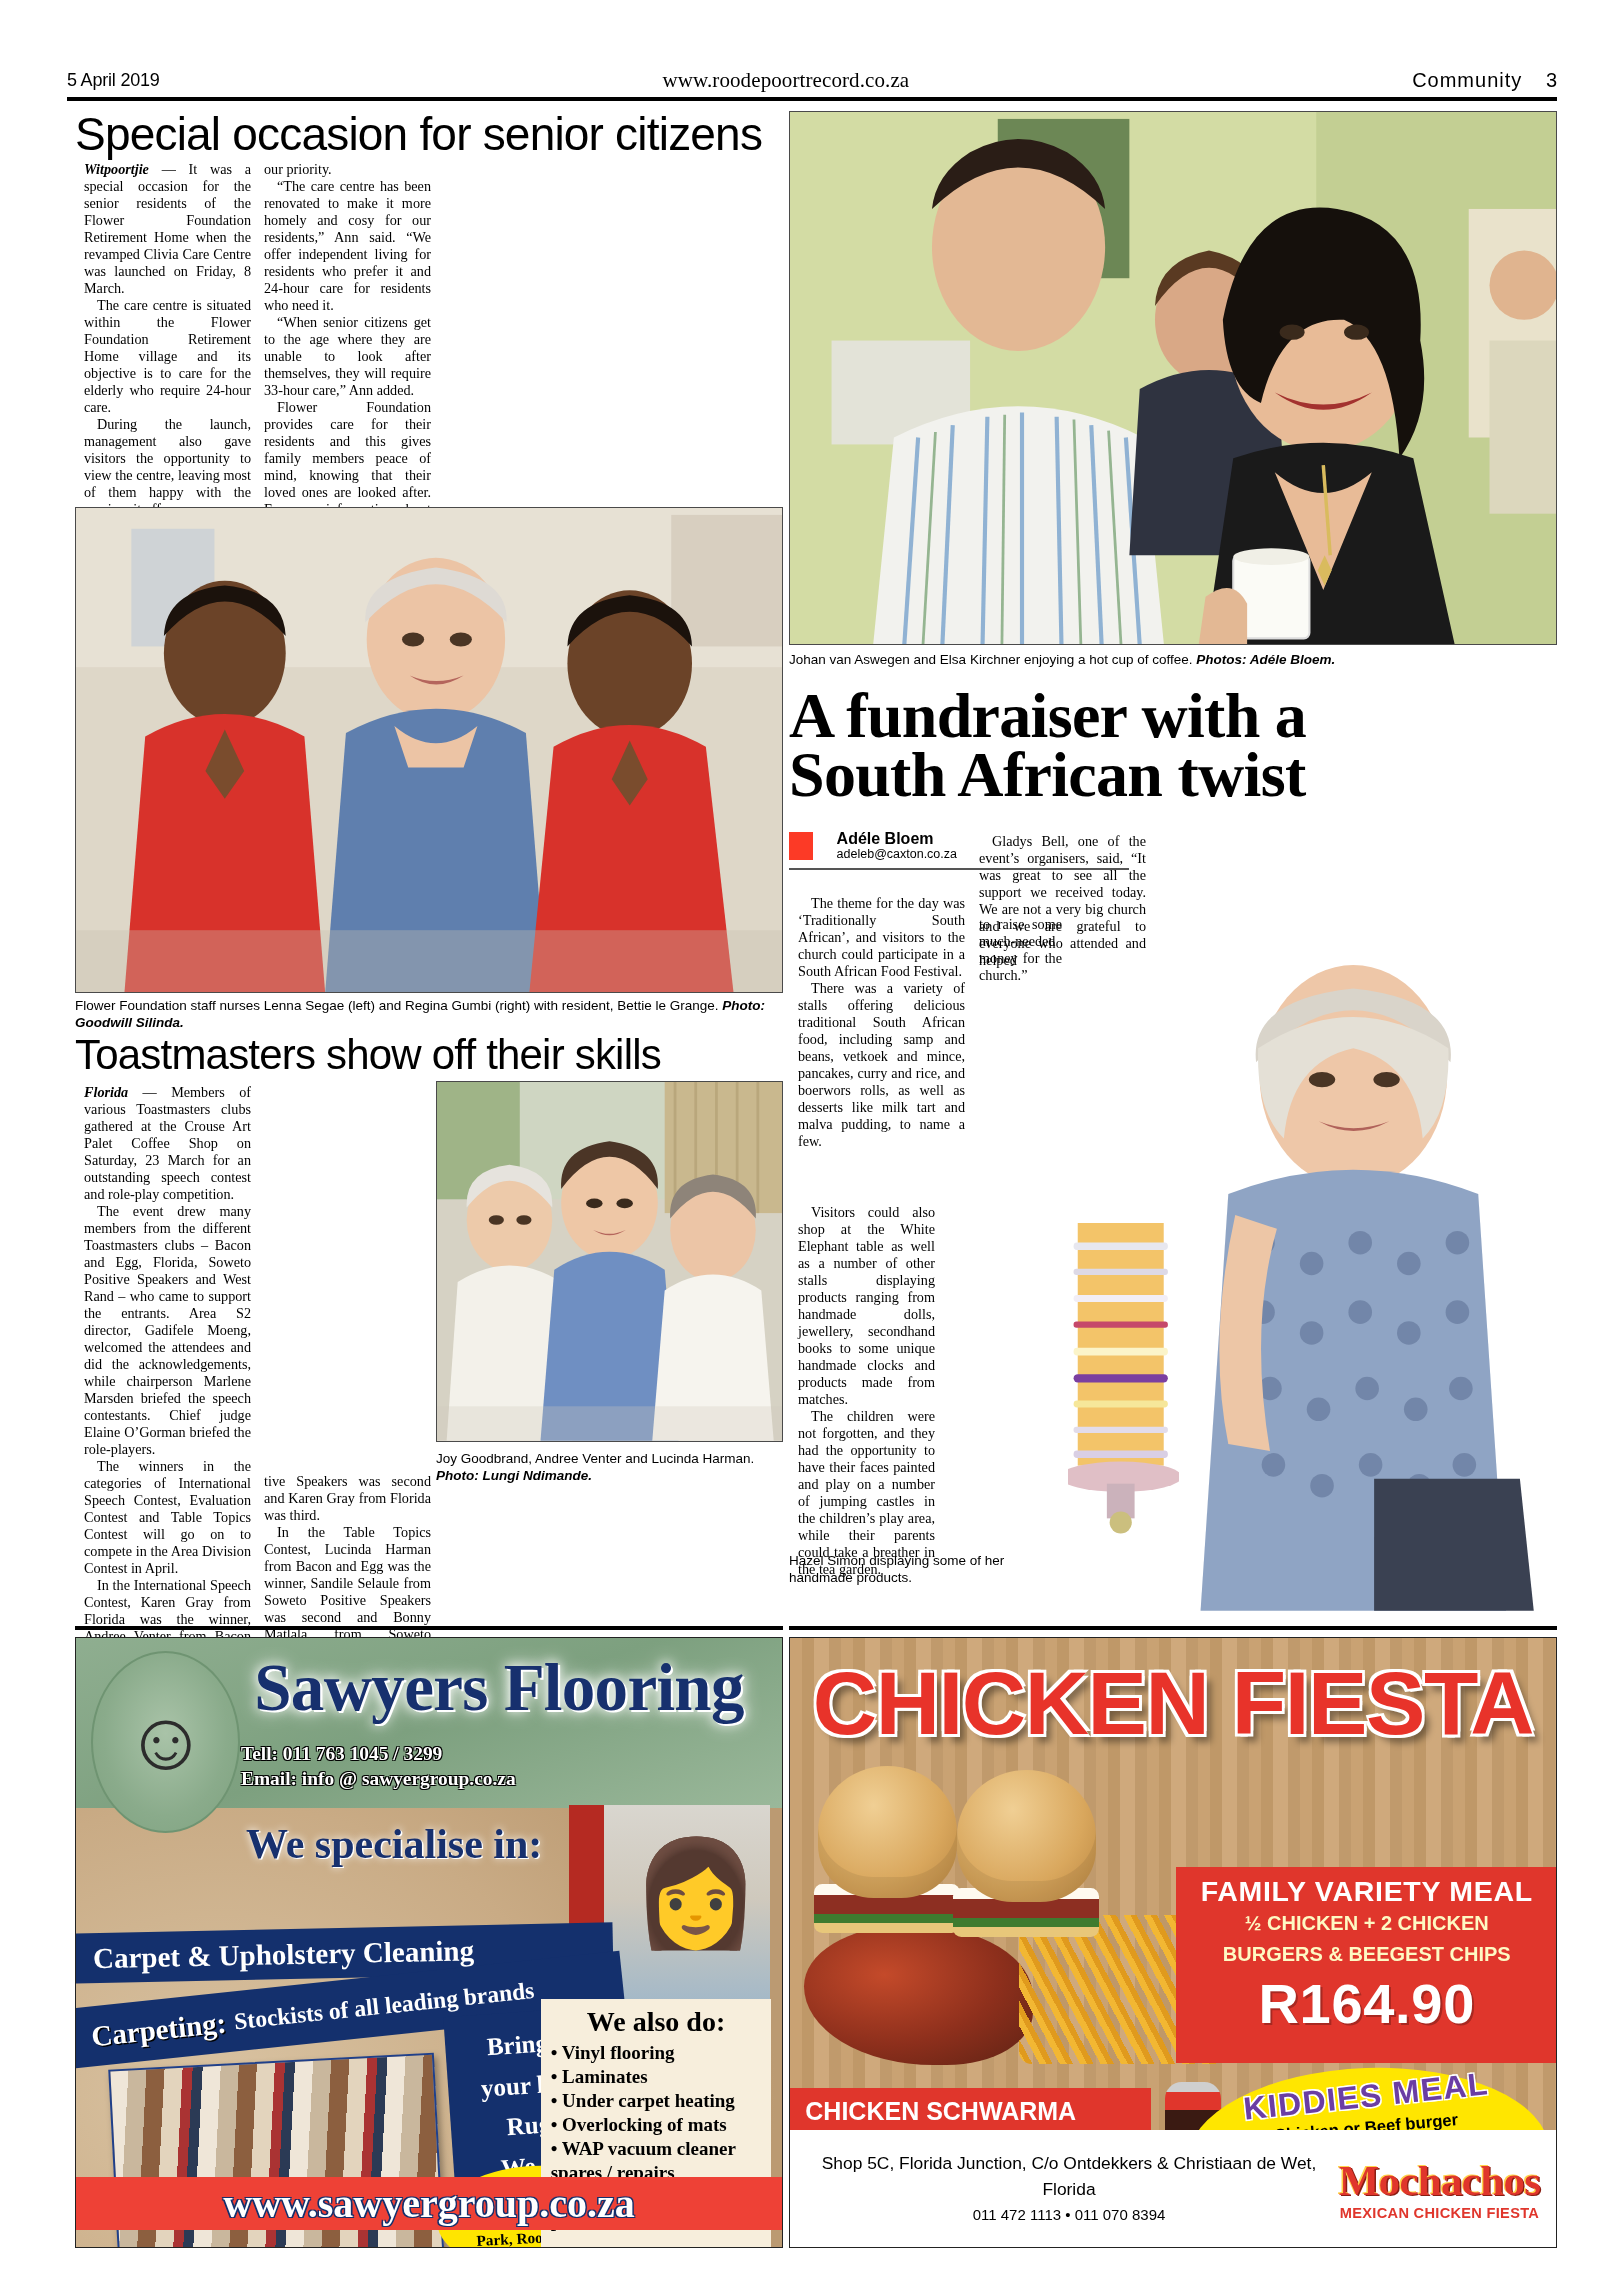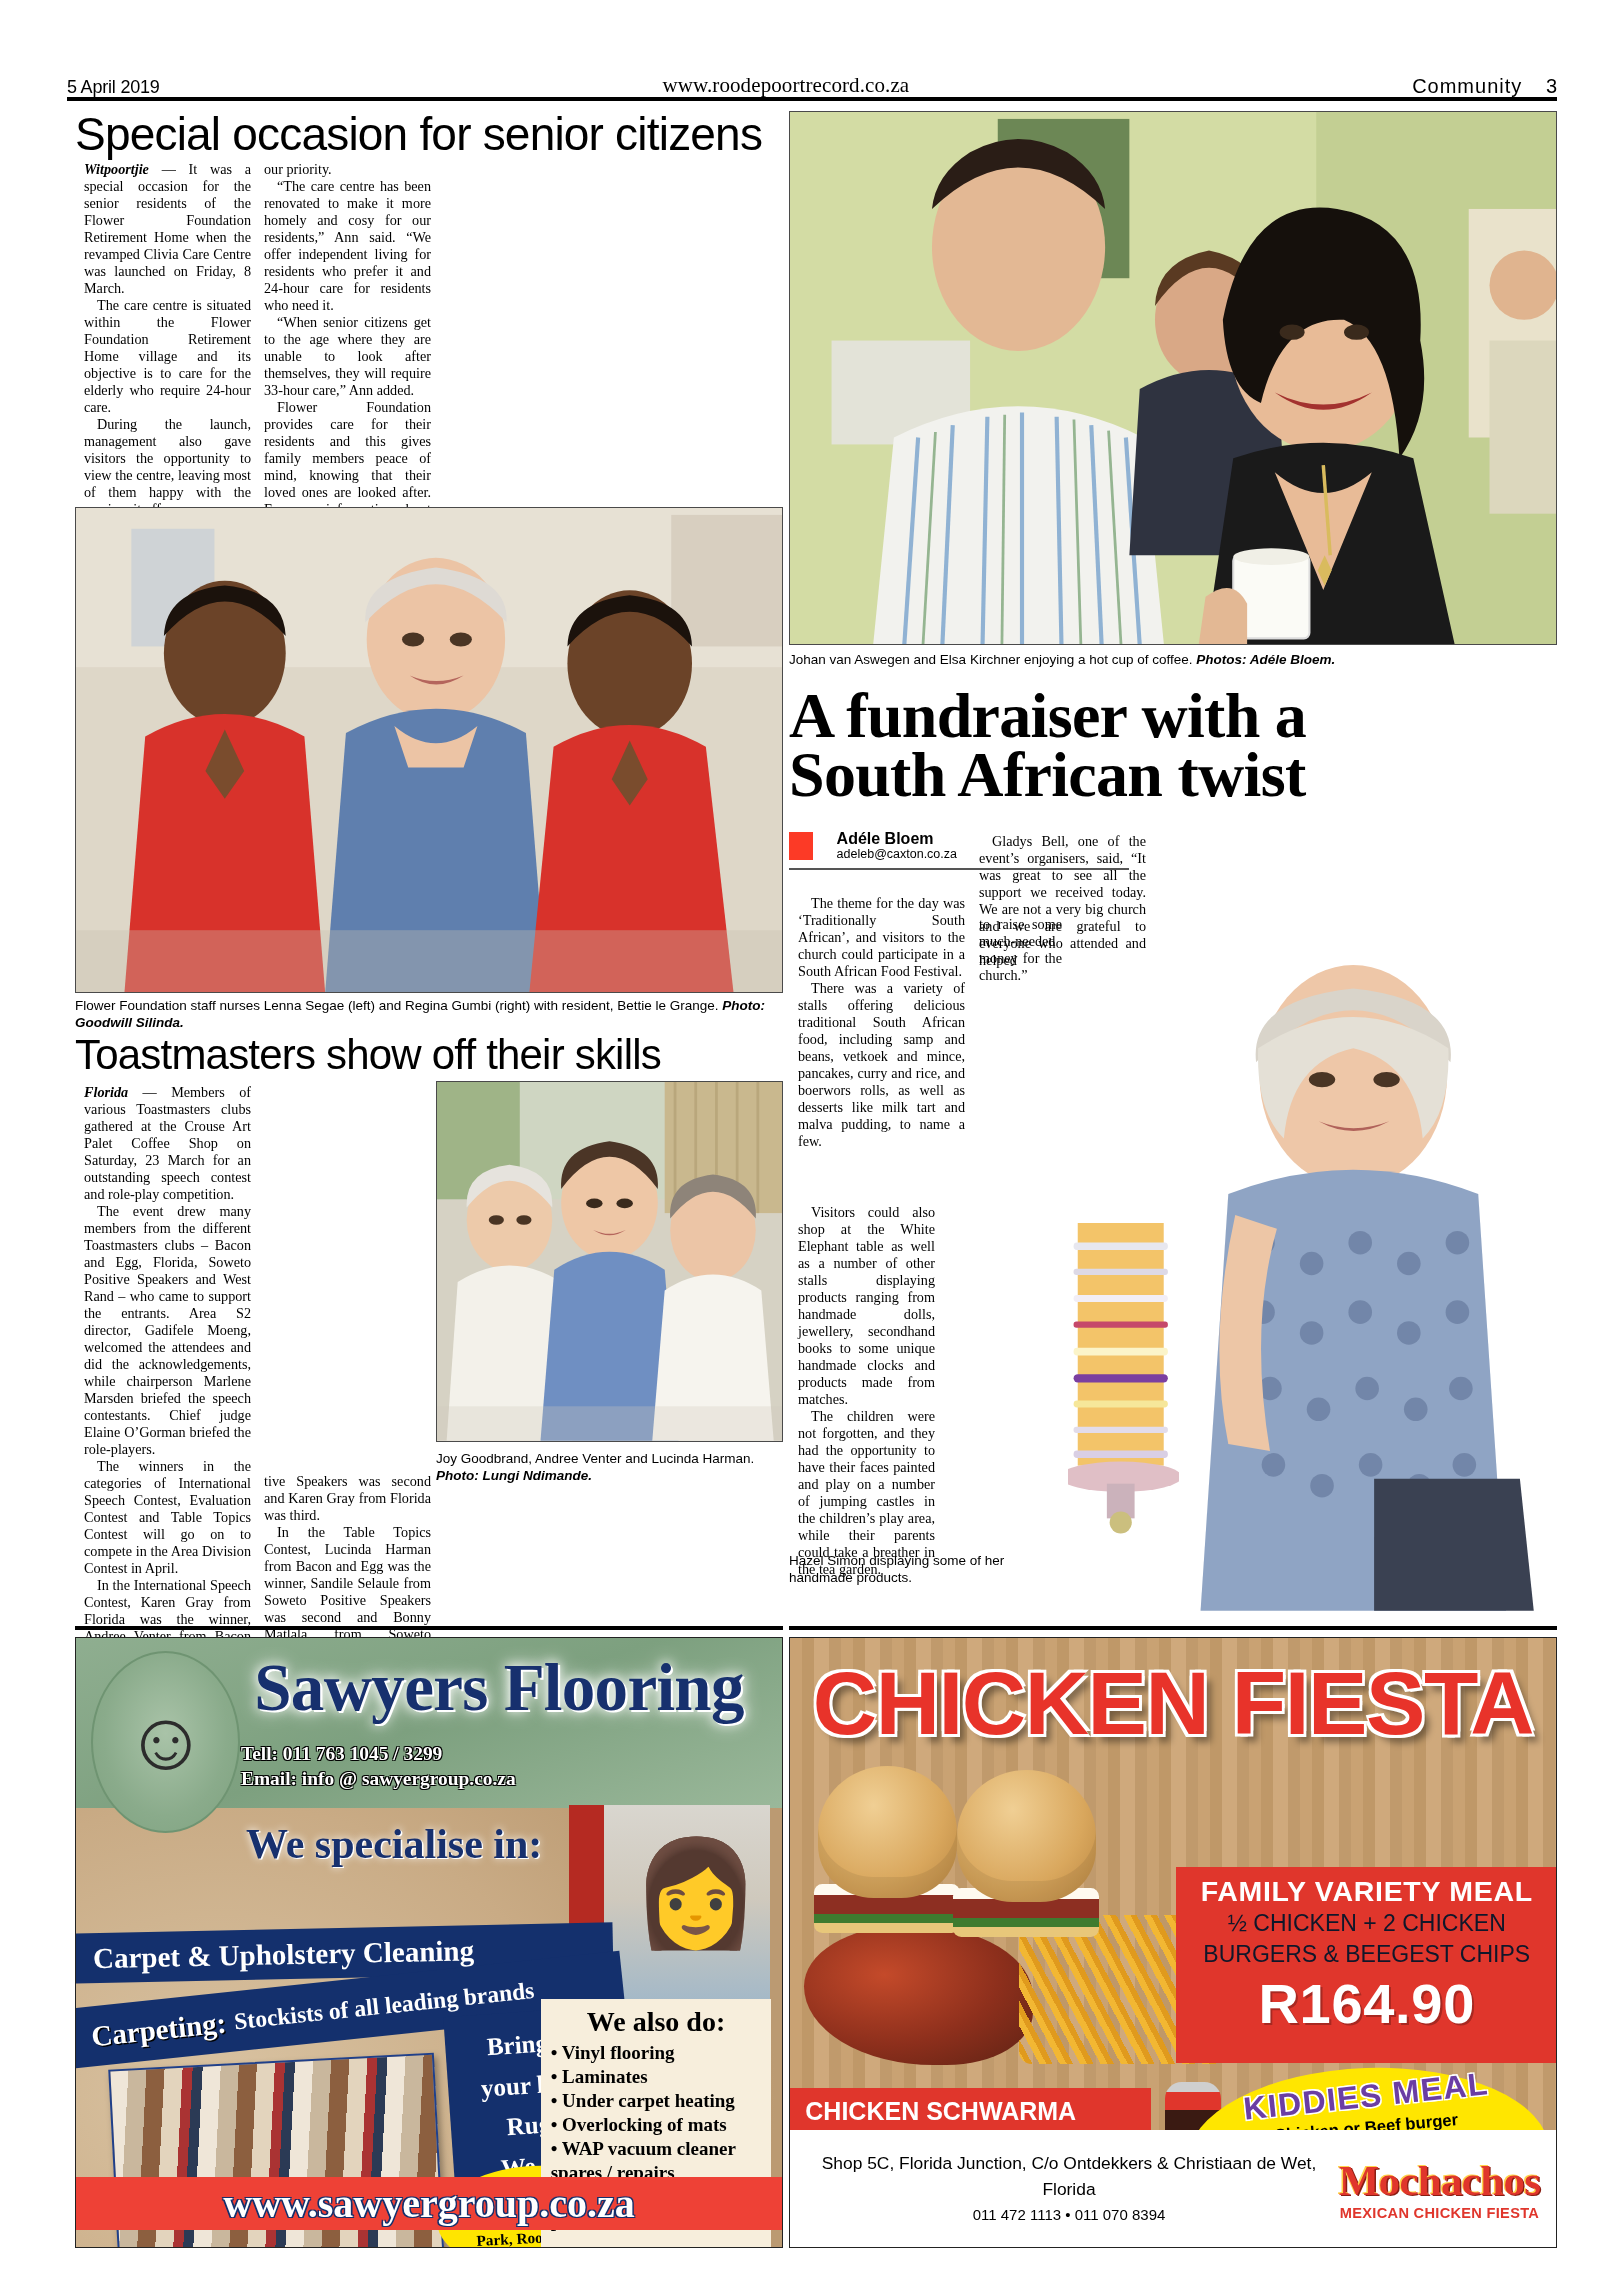--- a/index.html
+++ b/index.html
@@ -8,21 +8,21 @@
   body {
     width: 1624px; height: 2295px;
     font-family: "Liberation Serif", serif;
     color: #000; position: relative; overflow: hidden;
   }
   .page { position: absolute; inset: 0; }
 
   
   .masthead {
     position: absolute; left: 67px; top: 62px; width: 1490px; height: 36px;
-    display: flex; align-items: flex-end; justify-content: space-between;
+    display: flex; align-items: center; justify-content: space-between;
     font-family: "Liberation Sans", sans-serif;
     gap: 12px;
   }
   .mh-date { font-size: 18px; letter-spacing: -0.2px; }
   .mh-url  { font-size: 21px; letter-spacing: 0.1px; font-family: Liberation Serif, serif; }
   .mh-right { display: flex; align-items: baseline; gap: 23.6px; }
   .mh-section { font-size: 20px; letter-spacing: 1px; }
   .mh-page { font-size: 20px; }
   .mh-rule { position: absolute; left: 67px; top: 97px; width: 1490px;
              height: 3.5px; background: #000; }
@@ -233,21 +233,21 @@
              border-radius: 46% 54% 40% 60%;
              background: radial-gradient(ellipse at 35% 35%, #c44a2a 0%, #8d2f1c 55%, #5d2214 100%); }
   .chips { position: absolute; left: 222px; top: 149px; width: 208px; height: 149px;
            background: repeating-linear-gradient(62deg,#f2b733 0 6.2px,#e09a1d 6.2px 11.8px,transparent 11.8px 18px);
            border-radius: 12.5px; }
   .cf-red1 {
     position: absolute; right: 0; top: 229px; width: 380px; height: 196px; background: #e0362c;
     padding: 8.3px 12.5px 5.6px 14px; text-align: center;
   }
   .cf-red1 .h { font-family:"Liberation Sans",sans-serif; font-weight:bold; font-size:28.5px; color:#fff; letter-spacing: 0.7px; }
-  .cf-red1 .l { font-family:"Liberation Sans",sans-serif; font-weight:normal; font-size:23px; color:#0f172a; line-height: 30.5px; }
+  .cf-red1 .l { font-family:"Liberation Sans",sans-serif; font-weight:bold; font-size:20px; color:#fef9c3; line-height: 30.5px; }
   .cf-red1 .price { font-family:"Liberation Sans",sans-serif; font-weight:bold; font-size:56px; color:#fff;
                     text-shadow: 2.1px 2.1px 0 rgba(0,0,0,.25); margin-top: 1.4px; letter-spacing: 0.7px; }
   .cf-red2 {
     position: absolute; left: 0; top: 450px; width: 361px; height: 143px; background: #e0362c;
     padding: 8.3px 0 0 15.3px;
   }
   .cf-red2 .h1 { font-family:"Liberation Sans",sans-serif; font-weight:bold; font-size:25px; color:#fff; line-height: 30.5px; }
   .cf-red2 .sub { font-family:"Liberation Sans",sans-serif; font-weight:bold; font-size:16px; color:#fff; line-height: 21px; }
   .cf-red2 .price { font-family:"Liberation Sans",sans-serif; font-weight:bold; font-size:50px; color:#fff;
                     text-shadow: 2.1px 2.1px 0 rgba(0,0,0,.25); letter-spacing: 0.7px; }

